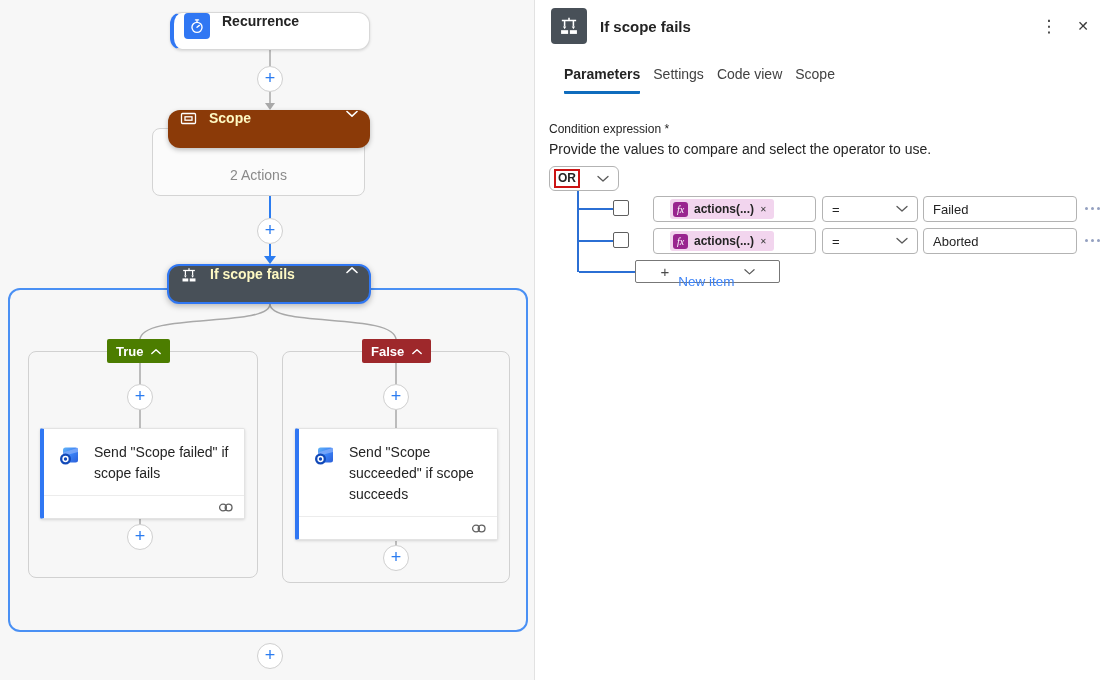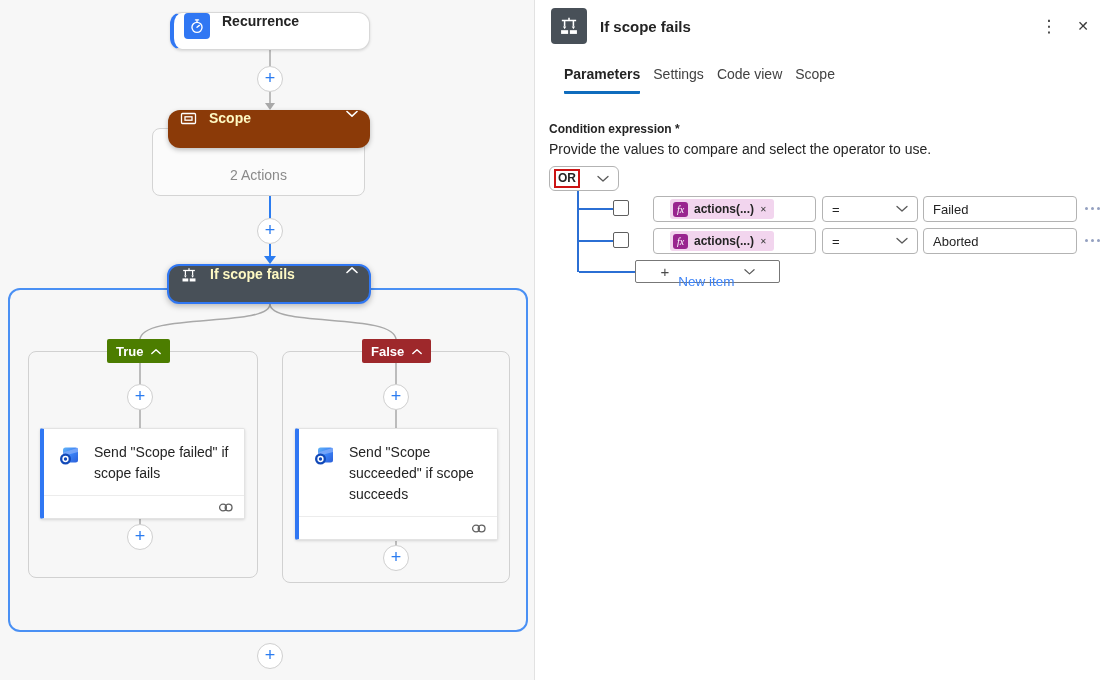--- a/index.html
+++ b/index.html
@@ -46,21 +46,21 @@
   .panel-icon { width:36px; height:36px; background:#485058; border-radius:4px; display:flex; align-items:center; justify-content:center; flex:0 0 auto; }
   .panel-title { margin-left:13px; font-size:15px; font-weight:600; color:#242424; }
   .icon-btn { width:30px; height:30px; display:flex; align-items:center; justify-content:center; color:#3b3b3b; cursor:pointer; border-radius:4px; }
   .kebab { font-size:17px; }
   .closex { font-size:14px; margin-left:4px; }
 
   .tabs { position:absolute; left:16px; top:66px; display:flex; gap:13px;margin-left:12px; }
   .tab { font-size:14px; color:#424242; padding-bottom:9px; cursor:pointer; border-bottom:3px solid transparent; }
   .tab.active { font-weight:700; color:#242424; border-bottom:3px solid #0f6cbd; border-radius:0 0 1px 1px; }
 
-  .cond-label { position:absolute; left:13px; top:122px; font-size:12px; font-weight:700; color:#242424; }
+  .cond-label { position:absolute; left:13px; top:122px; font-size:12px; font-weight:400; color:#242424; }
   .cond-help  { position:absolute; left:13px; top:141px; font-size:14px; color:#242424; }
 
   .builder { position:absolute; left:13px; top:166px; width:556px; height:125px; }
   .or-box { position:absolute; left:0; top:0; width:70px; height:25px; background:#fff; border:1px solid #b3b3b3; border-radius:6px; display:flex; align-items:center; cursor:pointer; }
   .or-red { margin-left:4px; border:2px solid #cc1414; padding:0 2px; font-size:12px; font-weight:600; color:#242424; line-height:15px; }
   .or-chev { margin-left:auto; margin-right:9px; display:flex; }
 
   .tree-v { position:absolute; left:28px; top:25px; width:2px; height:81px; background:#2b6fd4; }
   .stub { position:absolute; height:2px; background:#2b6fd4; left:30px; }
   .stub1 { top:42px; width:34px; } .stub2 { top:74px; width:34px; } .stub3 { top:105px; width:56px; }

